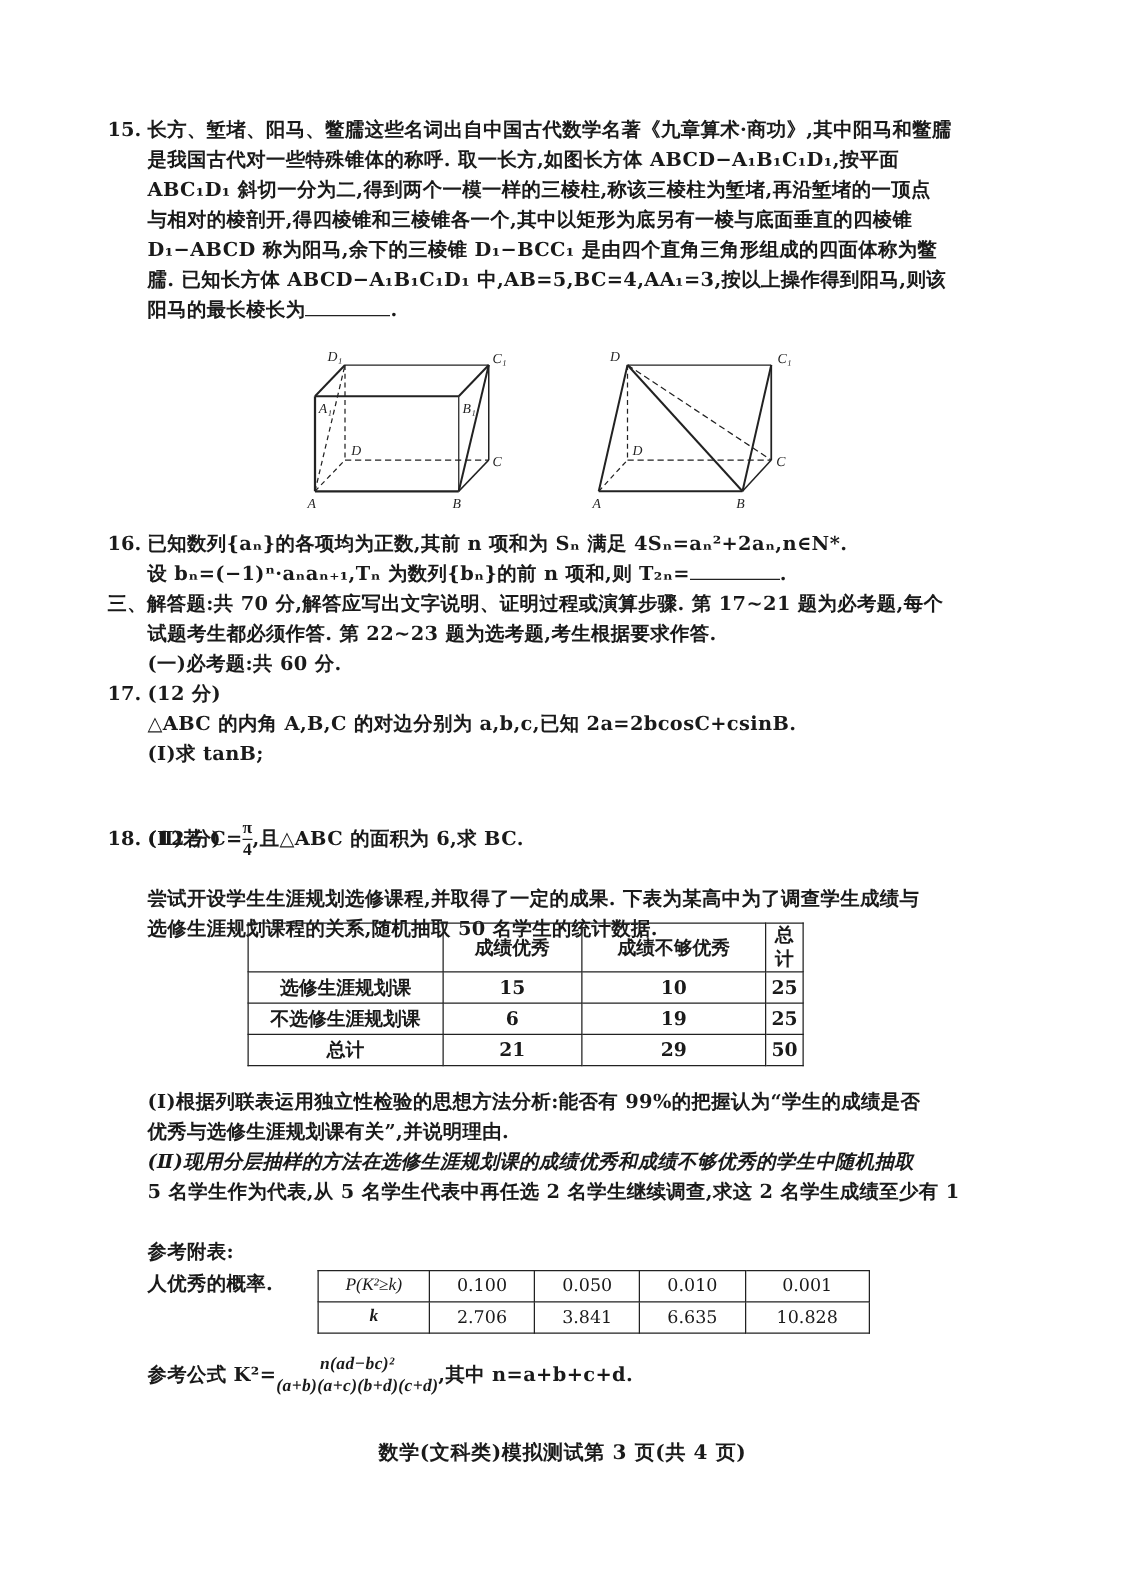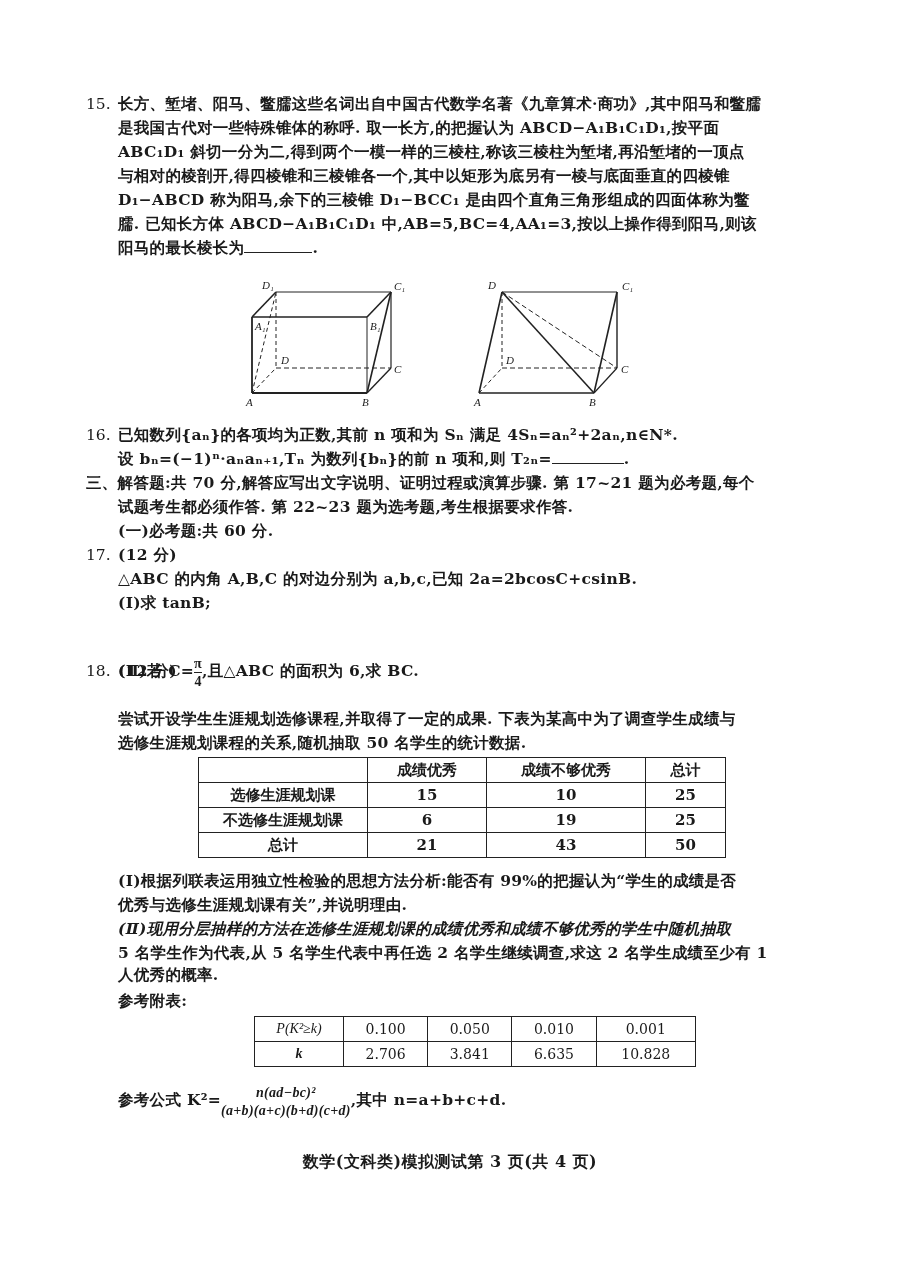--- a/index.html
+++ b/index.html
@@ -1,38 +1,38 @@
 <!DOCTYPE html>
 <html><head>
 <meta charset="utf-8">
 <style>
   html, body { margin:0; padding:0; background:#ffffff; }
   body { width:900px; height:1272px; position:relative; overflow:hidden;
          font-family:"DejaVu Serif", serif; color:#1a1a1a; }
   .page { position:absolute; left:0; top:0; width:900px; height:1272px; }
   .line { position:absolute; left:118px; font-size:15.5px; line-height:22px; white-space:nowrap; letter-spacing:0.3px; }
   .b { font-weight:bold; }
-  .qnum { position:absolute; left:86px; font-size:15.5px; line-height:22px; font-weight:normal; }
+  .qnum { position:absolute; left:86px; font-size:15.5px; line-height:22px; font-weight:bold; }
   .blank { display:inline-block; width:68px; border-bottom:1.4px solid #222; height:14px; vertical-align:baseline; }
   .figs { position:absolute; left:234px; top:272px; width:428px; height:138px; }
   table.ct { position:absolute; border-collapse:collapse; font-size:15px; }
   table.ct td { border:1.5px solid #222; text-align:center; height:24px; padding:0 4px; }
   .formula-frac { display:inline-block; vertical-align:middle; text-align:center; font-family:"Liberation Serif", serif; font-style:italic; font-size:14px; line-height:17px; }
   .formula-frac .num { display:block; }
   .formula-frac .den { display:block; }
   .footer { position:absolute; top:1152px; left:0; width:900px; text-align:center; font-size:16px; font-weight:bold; letter-spacing:0.5px; }
 </style>
 </head>
 <body>
 
 <div class="page">
 
   <span class="qnum" style="top:93px;">15.</span>
   <div class="line b" style="top:93px;">长方、堑堵、阳马、鳖臑这些名词出自中国古代数学名著《九章算术·商功》,其中阳马和鳖臑</div>
-  <div class="line b" style="top:117px;">是我国古代对一些特殊锥体的称呼. 取一长方,的把握认为 ABCD−A₁B₁C₁D₁,按平面</div>
+  <div class="line b" style="top:117px;">是我国古代对一些特殊锥体的称呼. 取一长方,如图长方体 ABCD−A₁B₁C₁D₁,按平面</div>
   <div class="line b" style="top:165px;">与相对的棱剖开,得四棱锥和三棱锥各一个,其中以矩形为底另有一棱与底面垂直的四棱锥</div>
   <div class="line b" style="top:141px;">ABC₁D₁ 斜切一分为二,得到两个一模一样的三棱柱,称该三棱柱为堑堵,再沿堑堵的一顶点</div>
   <div class="line b" style="top:189px;">D₁−ABCD 称为阳马,余下的三棱锥 D₁−BCC₁ 是由四个直角三角形组成的四面体称为鳖</div>
   <div class="line b" style="top:213px;">臑. 已知长方体 ABCD−A₁B₁C₁D₁ 中,AB=5,BC=4,AA₁=3,按以上操作得到阳马,则该</div>
   <div class="line b" style="top:237px;">
     <span>阳马的最长棱长为</span><span class="blank"></span><span>.</span>
   </div>
 
   <svg class="figs" viewBox="0 0 428 138">
     <g stroke="#222" fill="none" stroke-width="1.4">
@@ -105,21 +105,21 @@
   <div class="line b" style="top:592px;">(Ⅰ)求 tanB;</div>
   <div class="line b" style="top:654px; line-height:34px;">
     <span>(Ⅱ)若 C=</span><span class="formula-frac" style="font-style:normal;"><span class="num" style="border-bottom:1px solid #222;">π</span><span class="den">4</span></span><span>,且△ABC 的面积为 6,求 BC.</span>
   </div>
 
   <span class="qnum" style="top:660px;">18.</span>
   <div class="line b" style="top:660px;">(12 分)</div>
   <div class="line b" style="top:708px;">尝试开设学生生涯规划选修课程,并取得了一定的成果. 下表为某高中为了调查学生成绩与</div>
   <div class="line b" style="top:732px;">选修生涯规划课程的关系,随机抽取 50 名学生的统计数据.</div>
 
-  <table class="ct" style="left:198px; top:757px; width:528px;">
+  <table class="ct" style="left:198px; top:738px; width:445px;">
     <tbody>
         <tr>
       <td style="width:160px;"></td>
       <td style="width:110px;" class="b">成绩优秀</td>
       <td style="width:150px;" class="b">成绩不够优秀</td>
       <td class="b">总计</td>
     </tr>
     <tr>
       <td class="b">选修生涯规划课</td>
       <td class="b">15</td>
@@ -128,31 +128,31 @@
     </tr>
     <tr>
       <td class="b">不选修生涯规划课</td>
       <td class="b">6</td>
       <td class="b">19</td>
       <td class="b">25</td>
     </tr>
     <tr>
       <td class="b">总计</td>
       <td class="b">21</td>
-      <td class="b">43</td>
+      <td class="b">29</td>
       <td class="b">50</td>
     </tr>
   </tbody>
     </table>
 
   <div class="line b" style="top:870px;">(Ⅰ)根据列联表运用独立性检验的思想方法分析:能否有 99%的把握认为“学生的成绩是否</div>
   <div class="line b" style="top:894px;">优秀与选修生涯规划课有关”,并说明理由.</div>
   <div class="line b" style="top:918px;font-style:italic;">(Ⅱ)现用分层抽样的方法在选修生涯规划课的成绩优秀和成绩不够优秀的学生中随机抽取</div>
   <div class="line b" style="top:942px;">5 名学生作为代表,从 5 名学生代表中再任选 2 名学生继续调查,求这 2 名学生成绩至少有 1</div>
-  <div class="line b" style="top:964px;">人优秀的概率.</div>
+  <div class="line b" style="top:1016px;">人优秀的概率.</div>
   <div class="line b" style="top:990px;">参考附表:</div>
 
   <table class="ct" style="left:240px; top:1016px; width:442px; font-size:14px;margin-left:14px;">
     <tbody>
         <tr>
       <td style="width:80px; font-style:italic; font-family:'Liberation Serif', serif;">P(K²≥k)</td>
       <td>0.100</td>
       <td>0.050</td>
       <td>0.010</td>
       <td>0.001</td>

